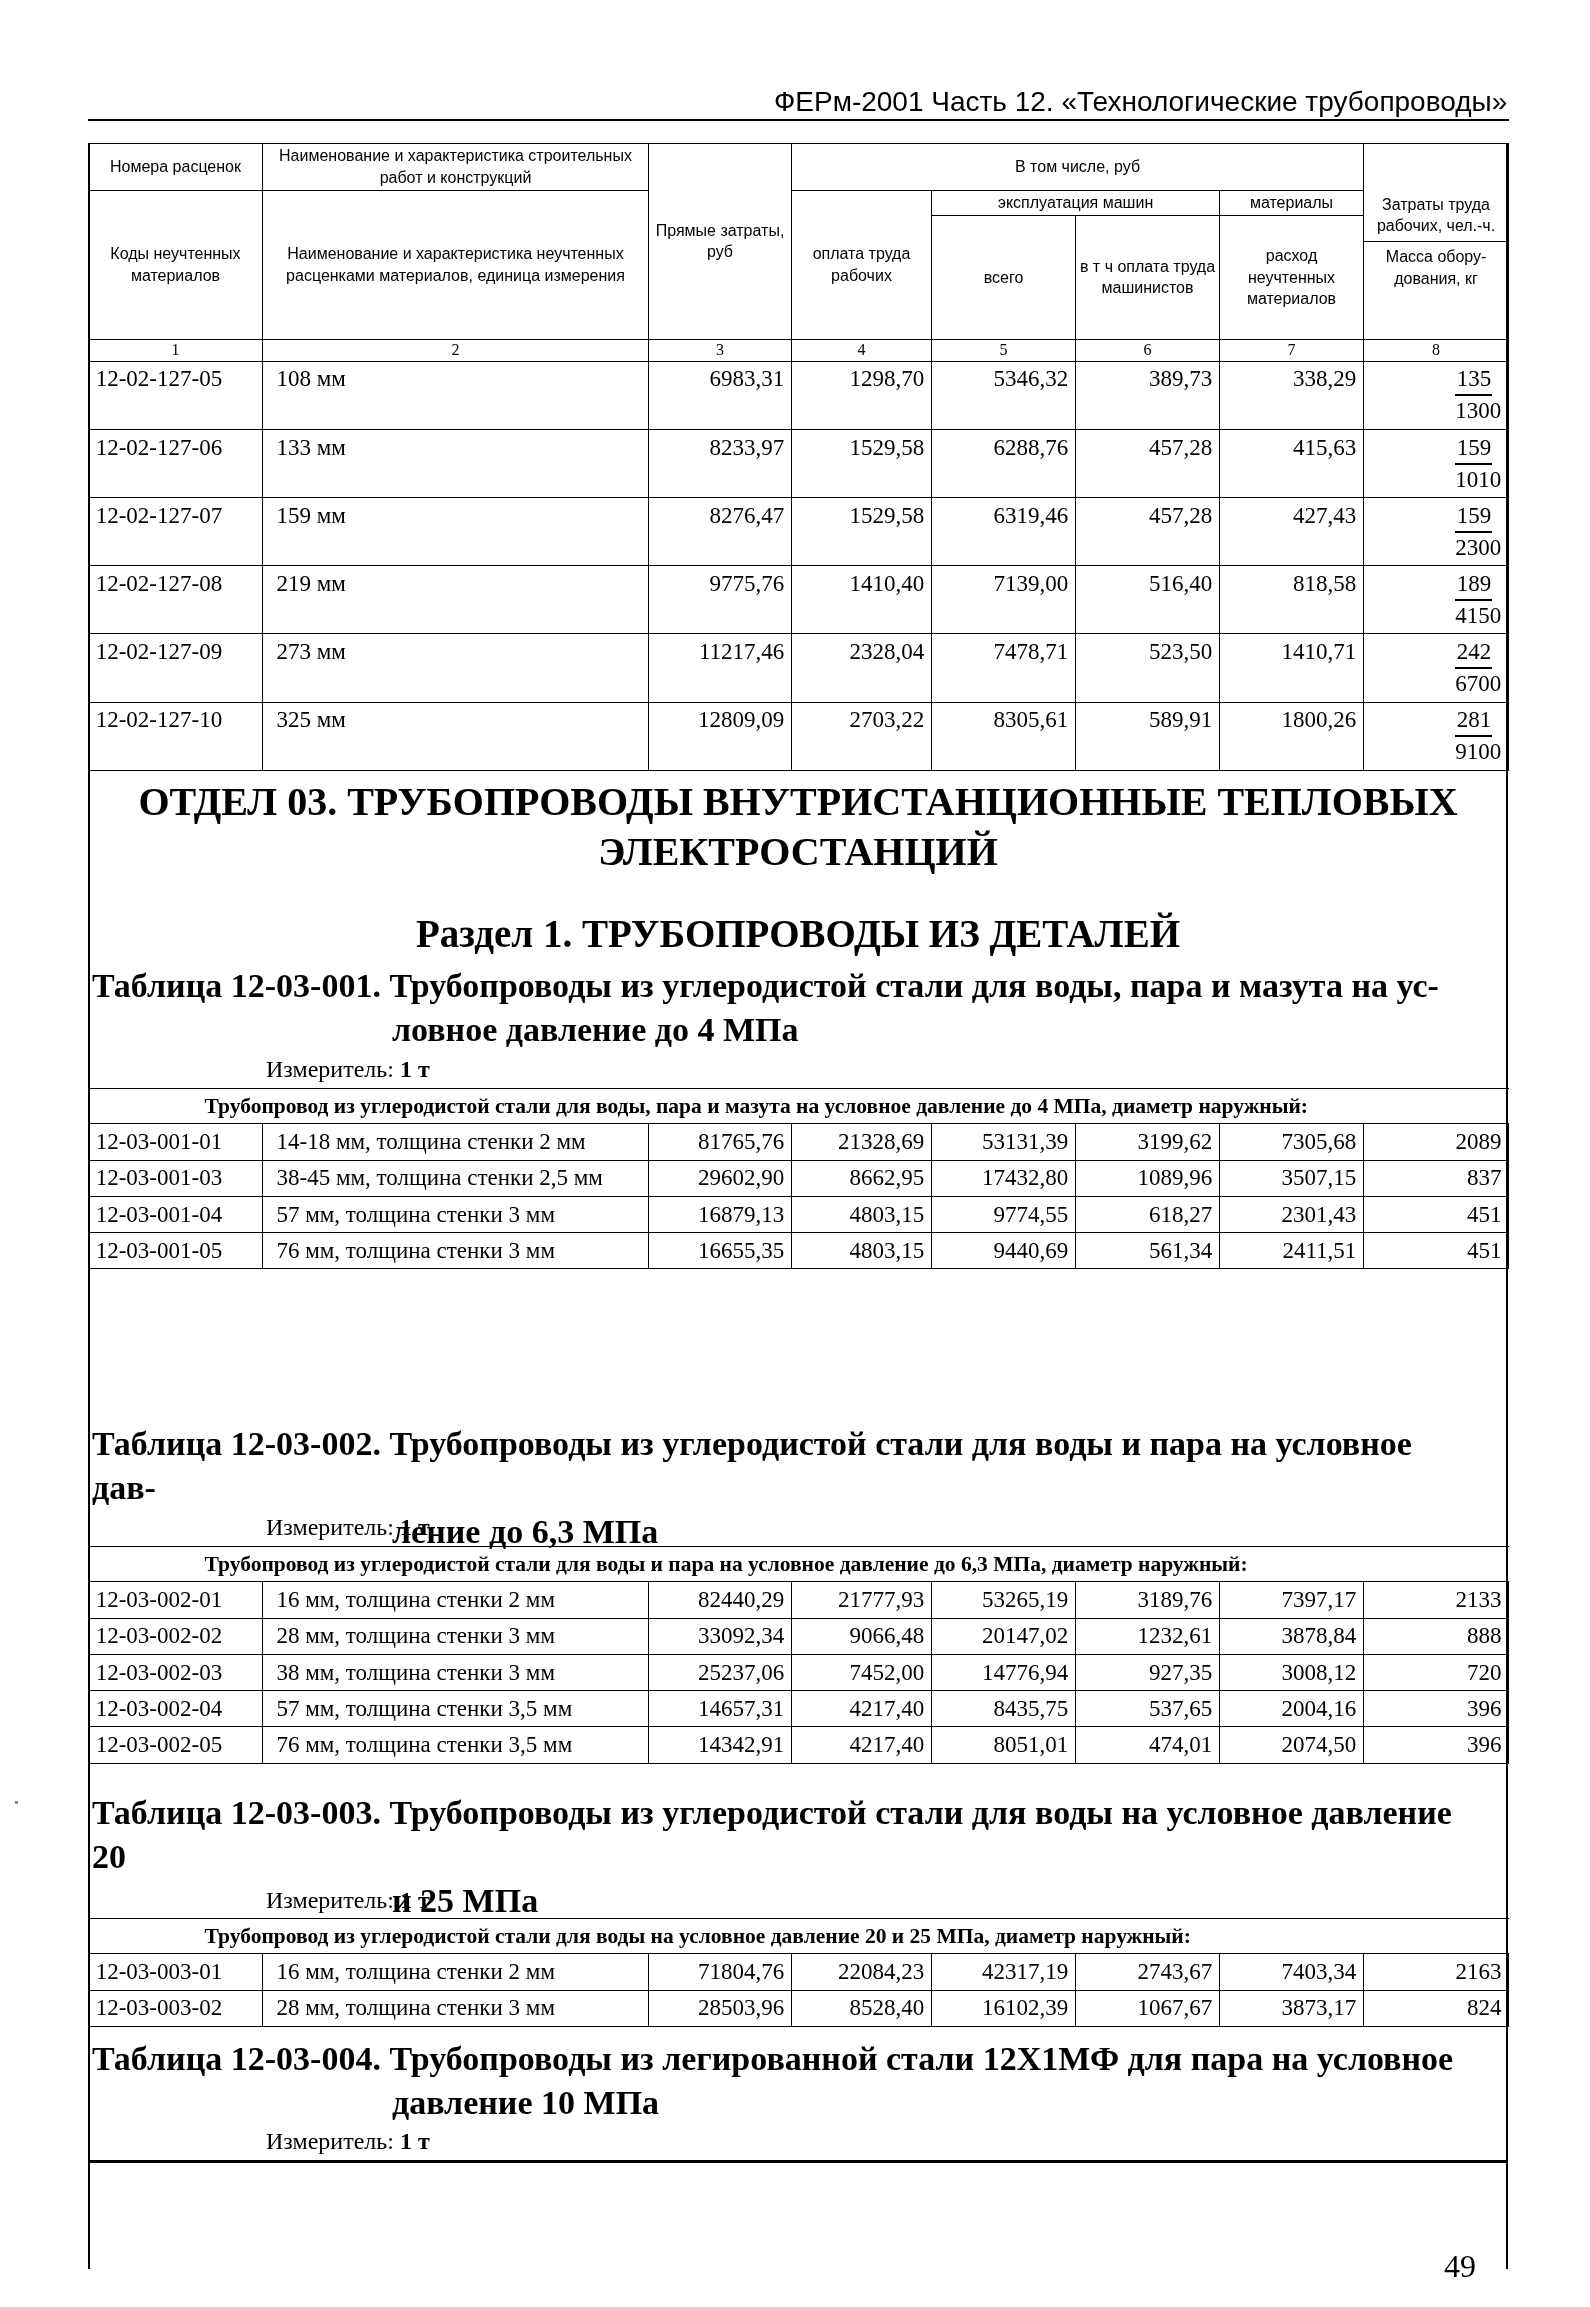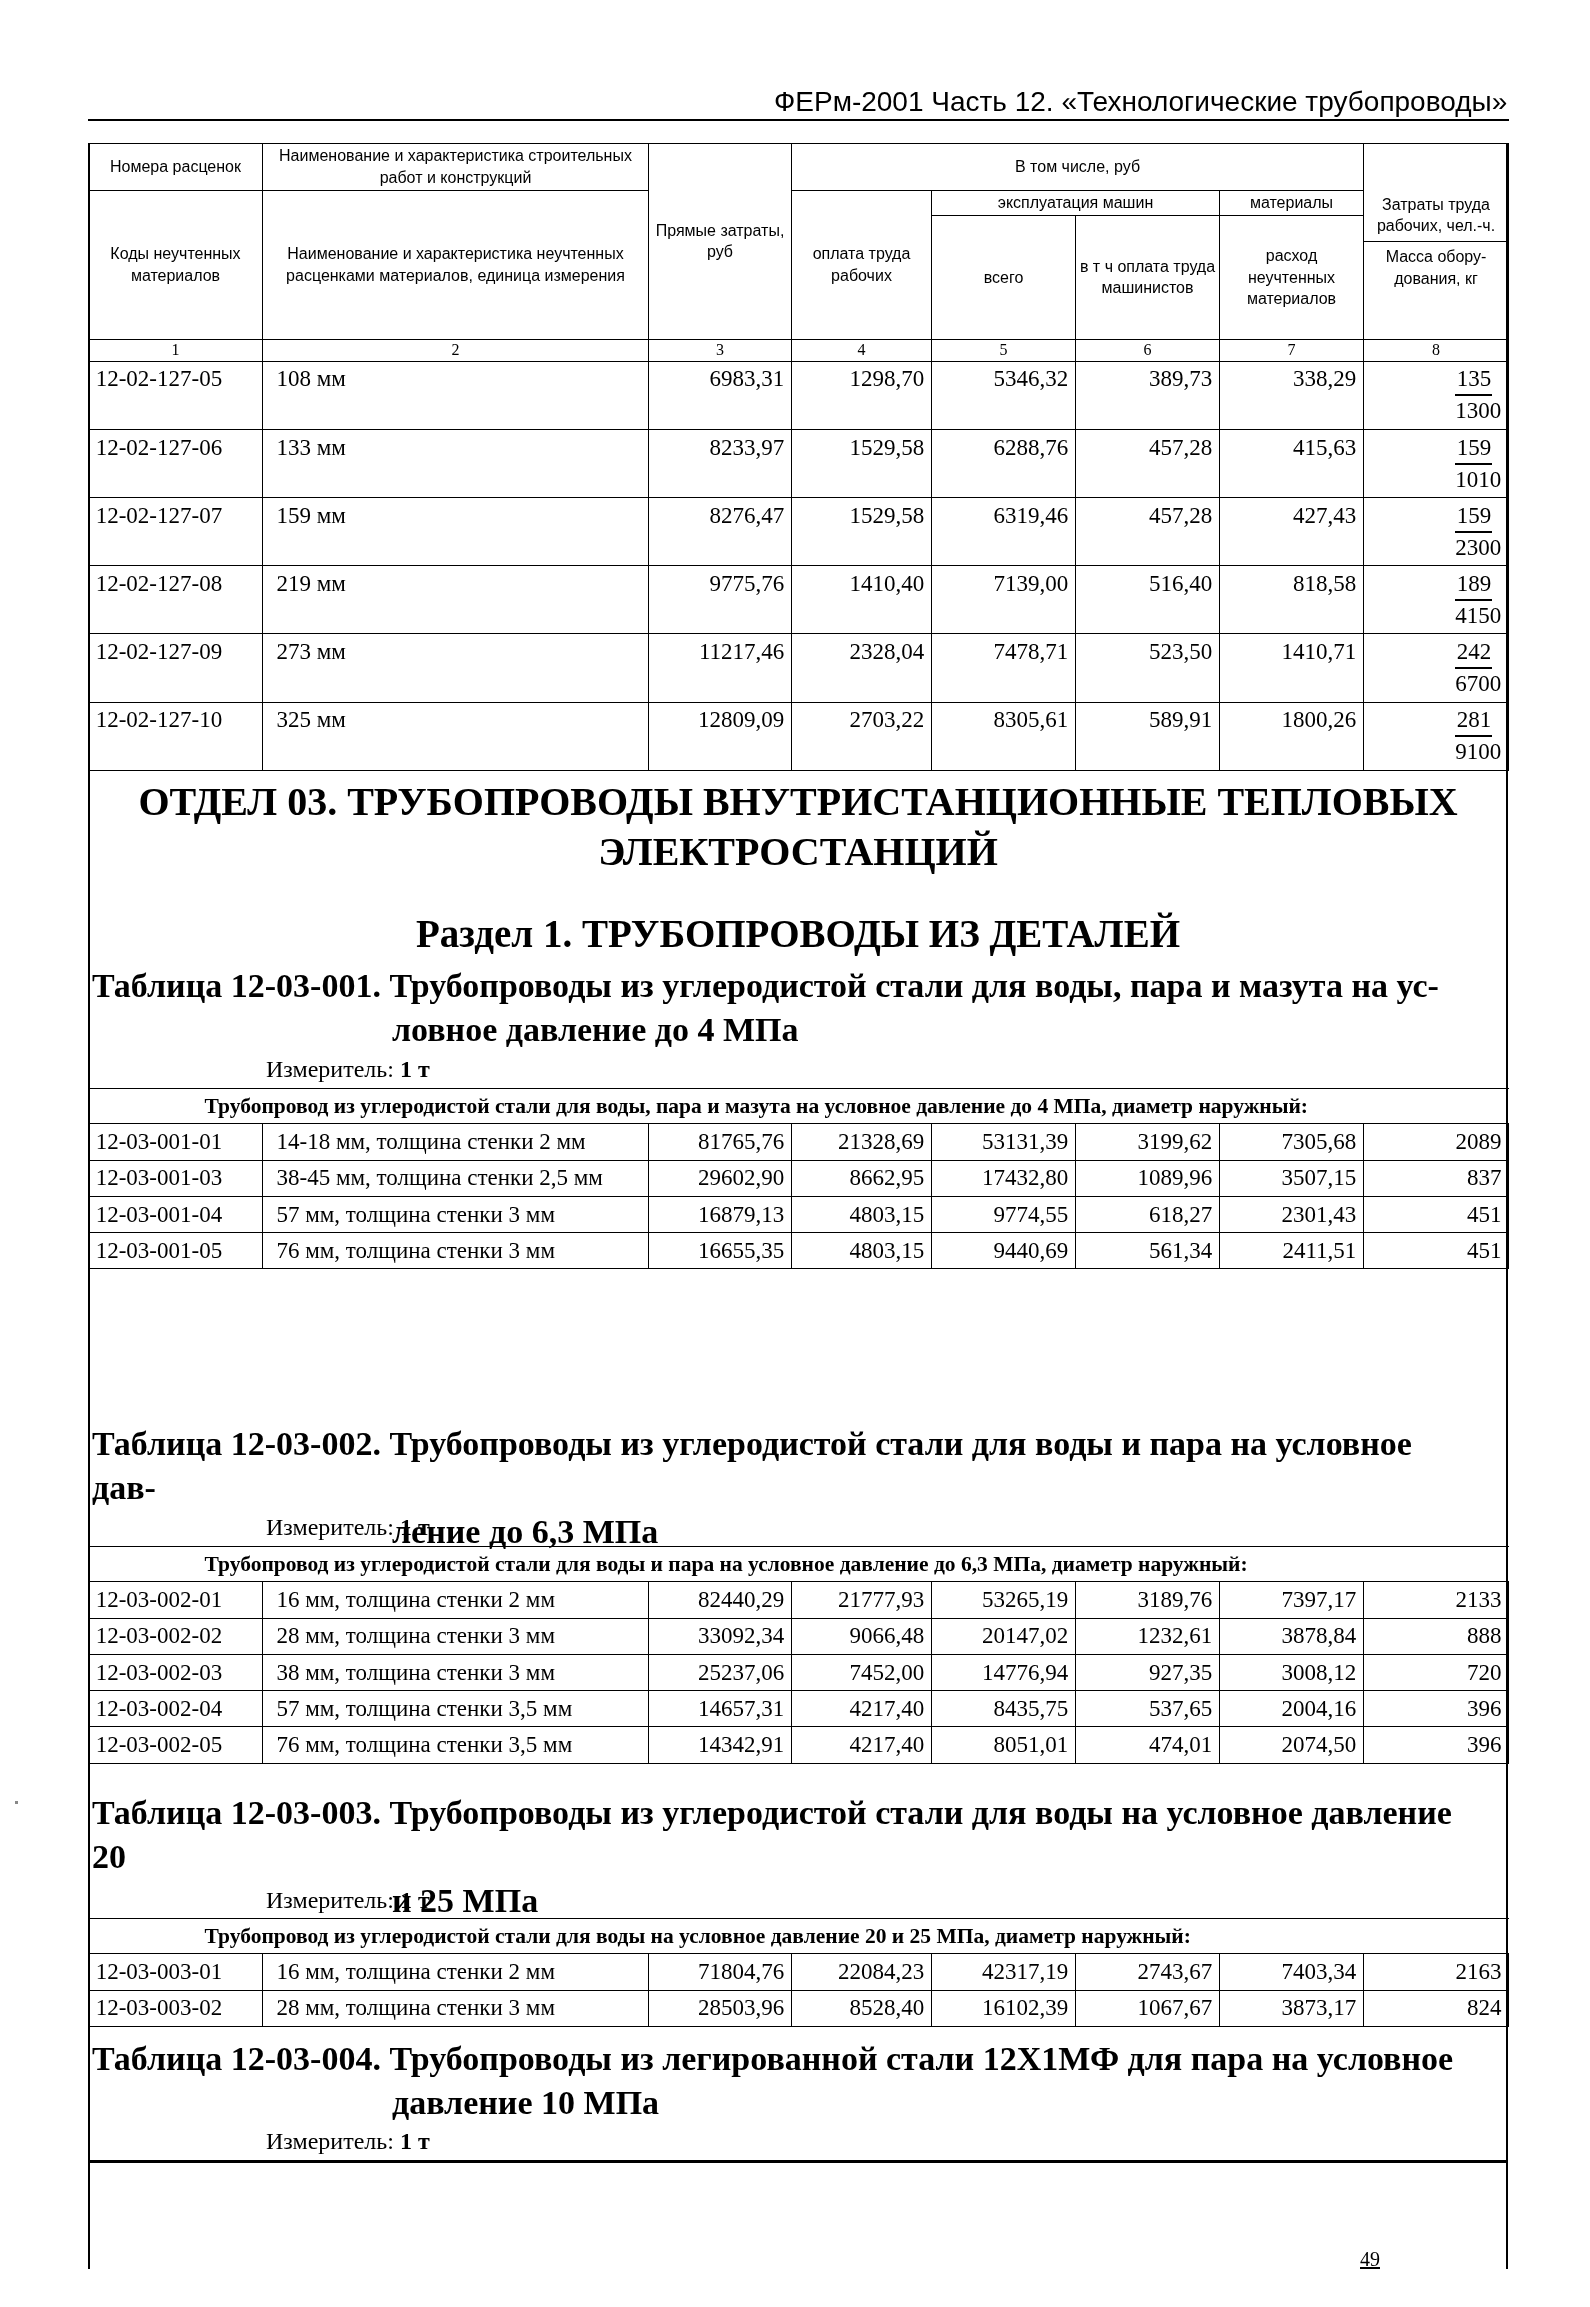--- a/index.html
+++ b/index.html
@@ -18,21 +18,21 @@
   .frac{display:inline-block;text-align:left;}
   .frac .top{border-bottom:2px solid #000;display:inline-block;padding:0 1.3px;}
   .frac .bot{display:block;}
   .sect{left:88px;width:1420px;text-align:center;font-weight:bold;font-size:40px;line-height:1.25;margin-top:36px;}
   .tbl-title{left:92px;width:1387px;font-weight:bold;font-size:34px;line-height:1.3;}
   .tbl-title .rest{display:block;padding-left:300px;}
   .meas{left:266px;font-size:24px;}
   .meas b{font-weight:bold;}
   .grp td{font-weight:bold;font-size:21.5px;border-left:none;border-right:none;padding-left:116px;line-height:1.35;}
   .desc{padding-left:13.5px;}
-  .page-num{left:1360px;top:2248px;font-size:20px;text-decoration:underline;}
+  .page-num{left:1444px;top:2248px;font-size:32px;}
   .mark{left:15px;top:1801px;width:2.7px;height:2.7px;background:#888;}
 </style>
 </head>
 <body>
 
 <div class="abs run-head">ФЕРм-2001 Часть 12. «Технологические трубопроводы»</div>
 <div class="abs run-line"></div>
 
 <div class="abs frame"></div>
 

